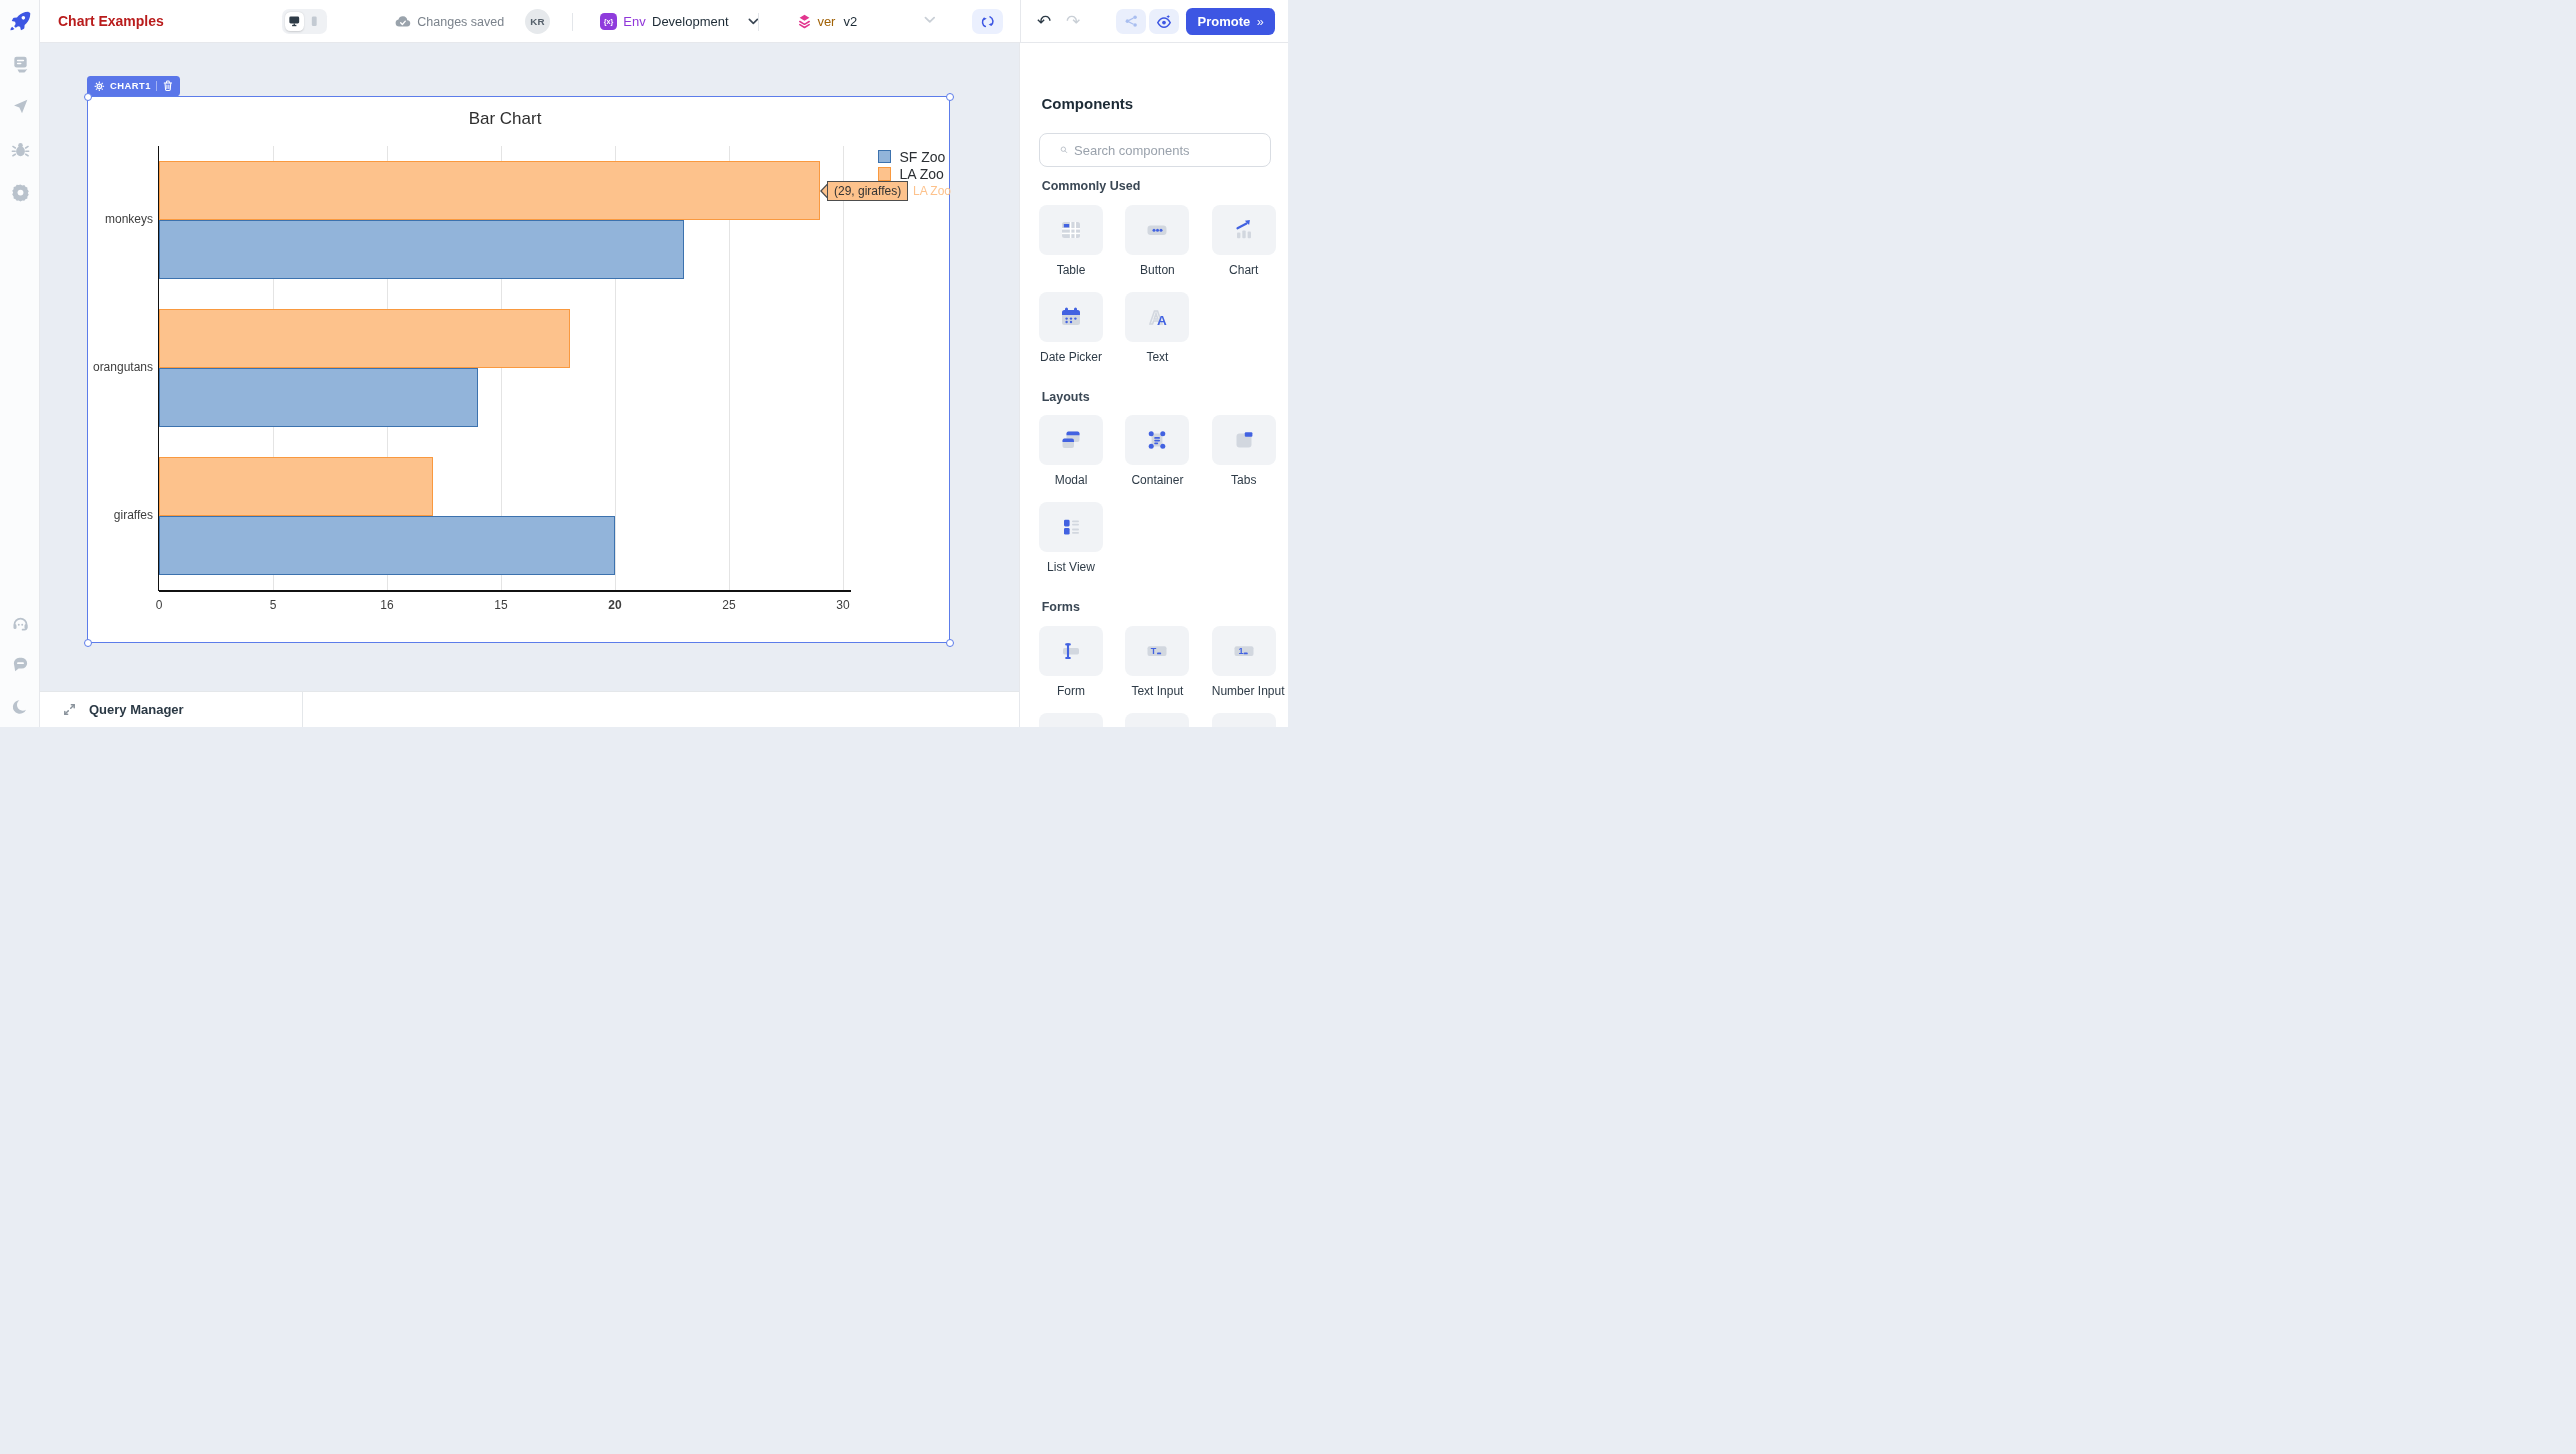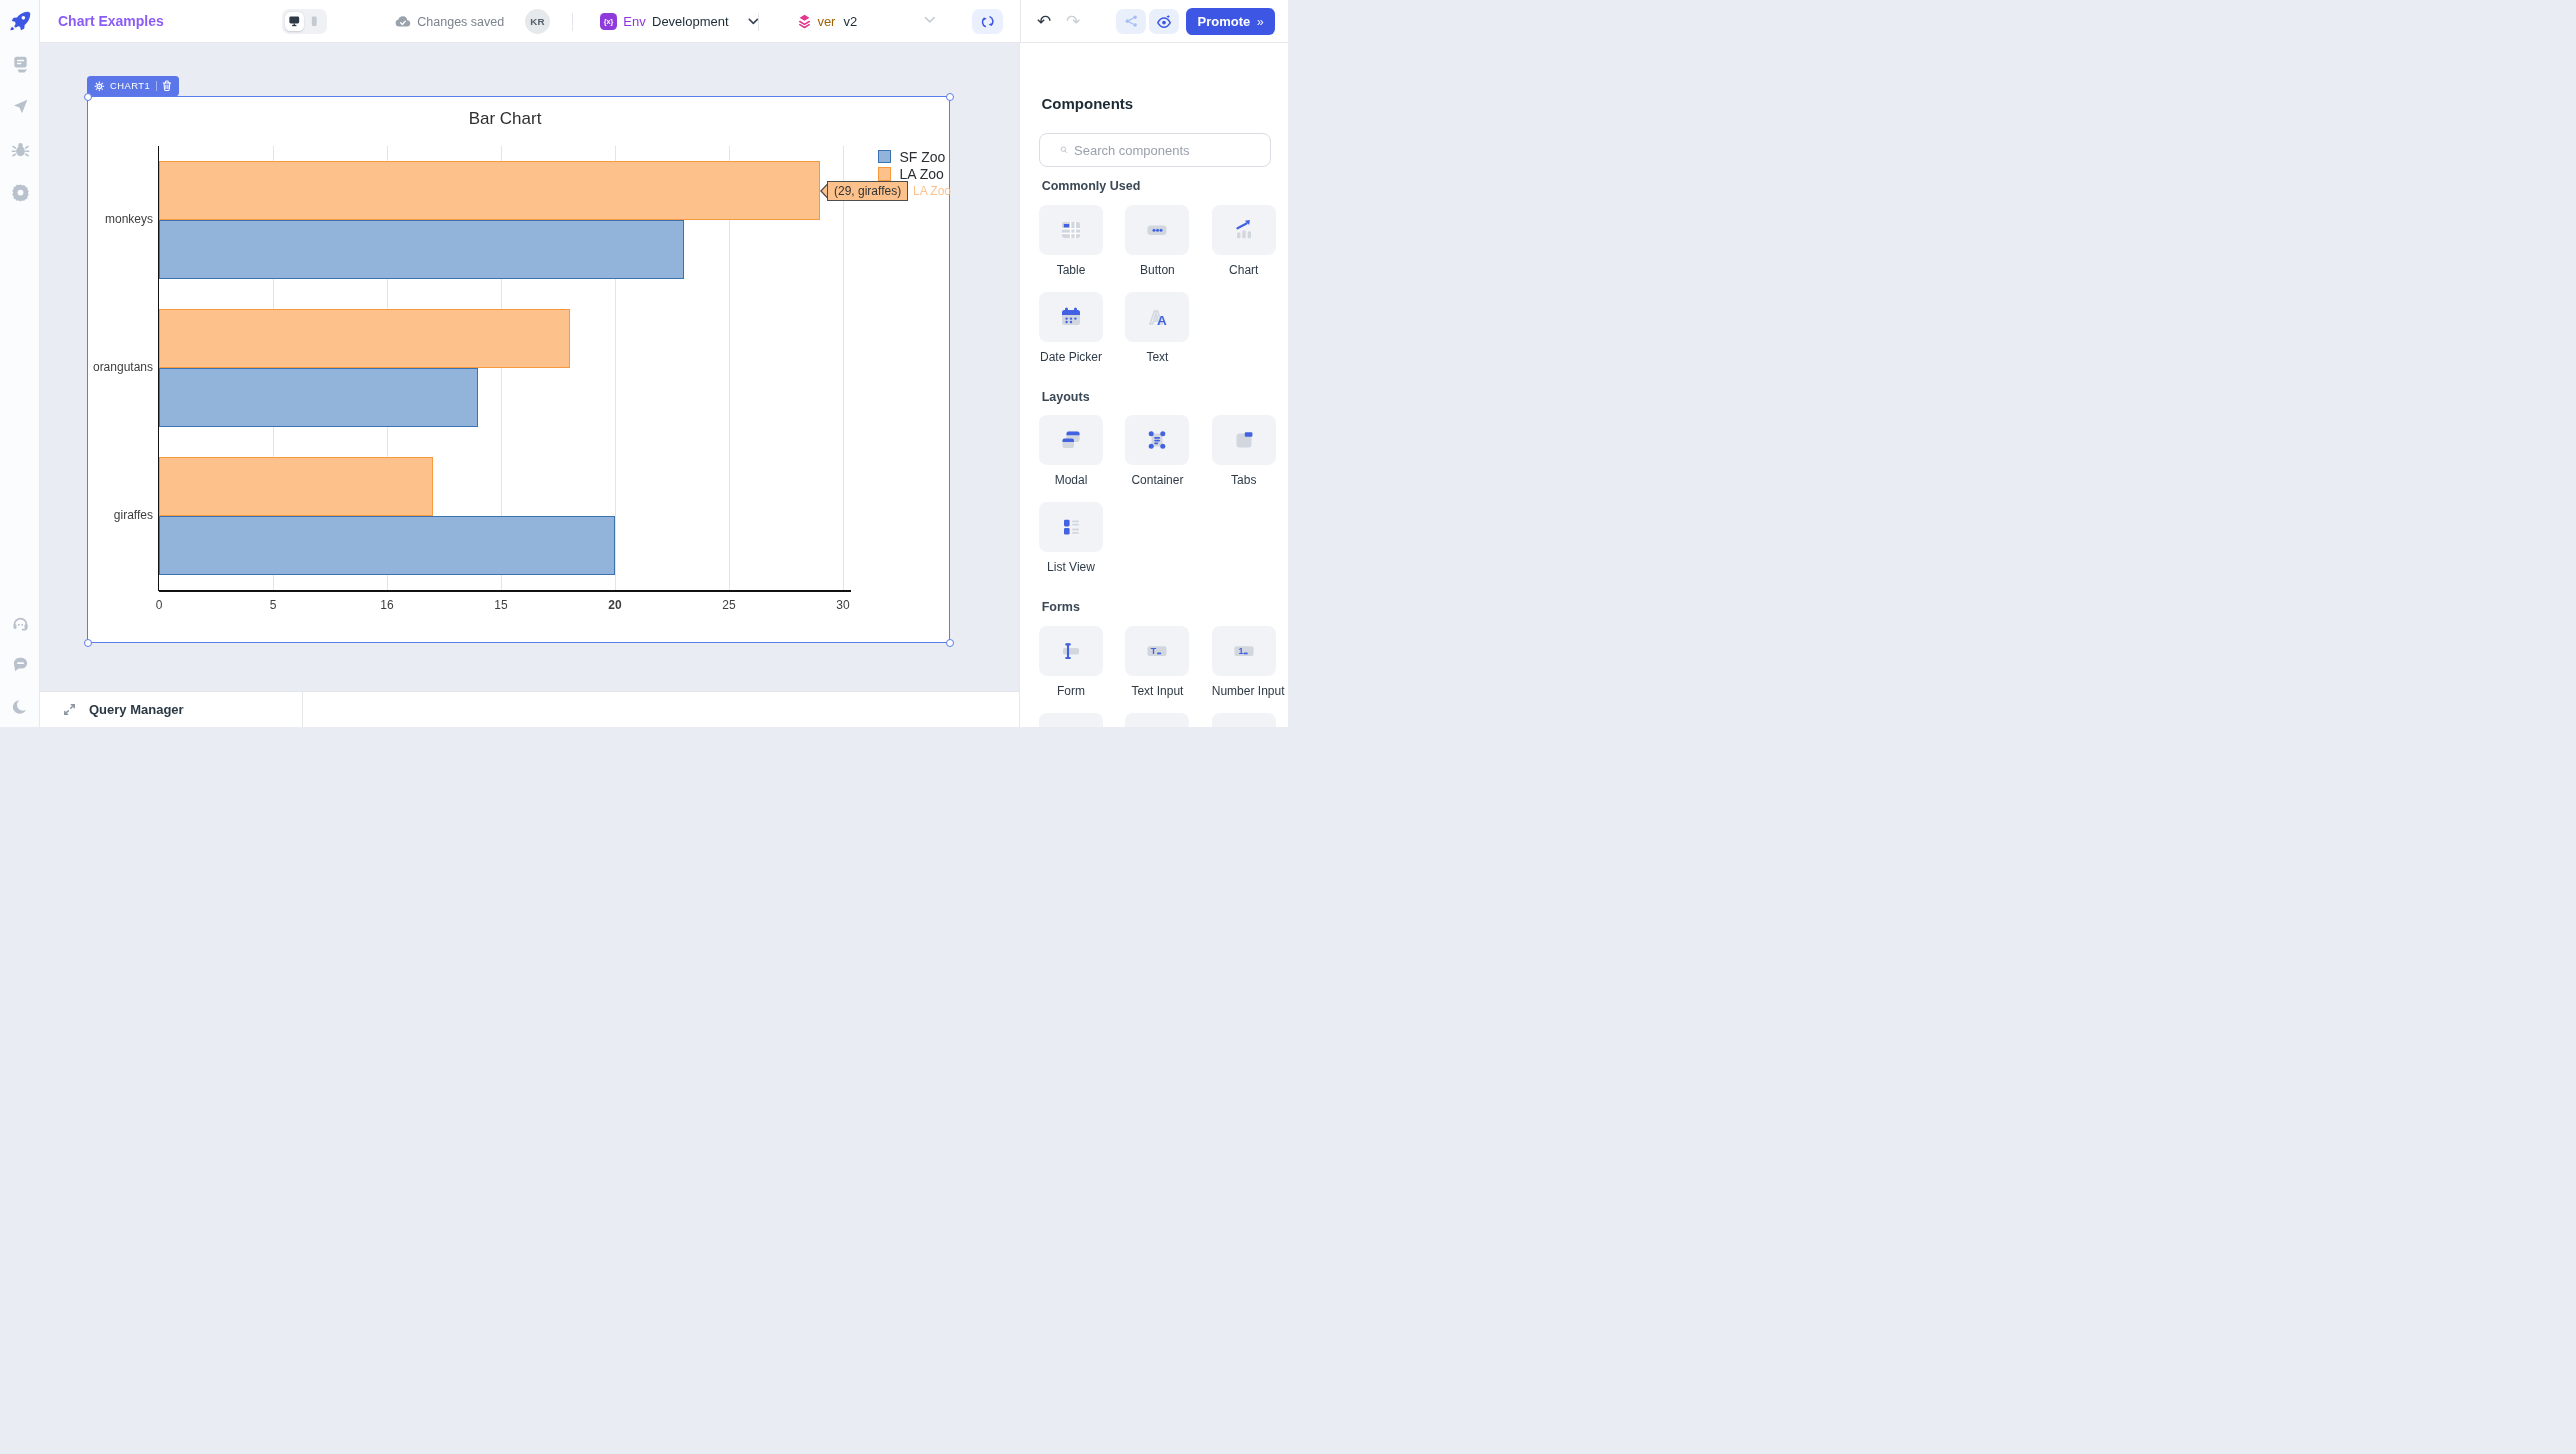--- a/index.html
+++ b/index.html
@@ -8,21 +8,21 @@
   #app { position:relative; width:1288px; height:727px; background:#E9EDF3; }
 
   
   #sidebar { position:absolute; left:0; top:0; width:40px; height:727px; background:#FBFCFD; border-right:0.9px solid #E6E8EC; z-index:30; }
   .logo { position:absolute; left:8px; top:9px; width:24px; height:24px; }
   .side-ic { position:absolute; left:10.7px; width:19px; height:19px; cursor:pointer; }
   .side-ic svg { width:100%; height:100%; display:block; }
 
   
   #topbar { position:absolute; left:40px; top:0; width:1248px; height:43px; background:#fff; border-bottom:0.9px solid #E6E8EC; z-index:25; }
-  .app-title { position:absolute; left:18px; top:0; line-height:43px; font-size:14px; font-weight:700; color:#8b5cf6; }
+  .app-title { position:absolute; left:18px; top:0; line-height:43px; font-size:14px; font-weight:700; color:#b91c1c; }
   .device-toggle { position:absolute; left:242px; top:9px; width:45px; height:25px; background:#EFF1F4; border-radius:7.2px; display:flex; align-items:center; padding:2.7px; }
   .seg { width:19.7px; height:19.7px; border-radius:5.4px; display:flex; align-items:center; justify-content:center; }
   .seg.active { background:#fff; box-shadow:0 0.9px 1.8px rgba(0,0,0,.15); }
   .saved { position:absolute; left:355px; top:0; height:43px; display:flex; align-items:center; gap:6.3px; color:#7B838C; font-size:12.5px; }
   .avatar { position:absolute; left:485px; top:9px; width:25px; height:25px; border-radius:50%; background:#E6E9EC; color:#55606B; font-size:9.8px; font-weight:700; display:flex; align-items:center; justify-content:center; letter-spacing:0.3px; cursor:pointer; }
   .vdiv { position:absolute; top:12.5px; width:0.9px; height:18px; background:#E3E6EA; }
   .env-group { position:absolute; left:560px; top:0; height:43px; display:flex; align-items:center; cursor:pointer; }
   .env-badge { width:17px; height:17px; border-radius:4.5px; background:#8F3BDC; color:#fff; font-size:7.2px; font-weight:700; display:flex; align-items:center; justify-content:center; }
   .env-label { margin-left:6.3px; font-size:13px; color:#9036D9; }
   .env-value { margin-left:6.3px; font-size:13px; color:#1D2B36; }
@@ -37,21 +37,21 @@
   .undo-btn { left:997px; color:#2C3A46; }
   .redo-btn { left:1026px; color:#C9CFD6; }
   .icon-btn { position:absolute; top:9px; width:29.5px; height:25px; border:none; border-radius:7.2px; background:#EAEFFC; display:flex; align-items:center; justify-content:center; cursor:pointer; }
   .promote { position:absolute; left:1146px; top:8px; height:27px; padding:0 11.6px; border:none; border-radius:6.3px; background:#3D56E3; color:#fff; font-size:13px; font-weight:700; display:flex; align-items:center; gap:6.3px; cursor:pointer; font-family:"Liberation Sans",sans-serif; }
   .promote .chev { font-size:12.5px; font-weight:400; opacity:.95; }
 
   
   #canvas { position:absolute; left:40px; top:43px; width:979px; height:648px; background:#E9EDF3; }
   .widget { position:absolute; left:47px; top:53px; width:863px; height:547px; background:#fff; border:1.3px solid #5C7CEA; cursor:default; }
   .widget-tag { position:absolute; left:-1.3px; top:-21px; height:19.7px; display:inline-flex; align-items:center; gap:5.4px; padding:0 7.2px; background:#5A76E9; border-radius:3.6px 3.6px 3.6px 0; color:#fff; z-index:6; }
-  .widget-tag .tag-label { font-size:9.4px; font-weight:400; letter-spacing:0.5px; }
+  .widget-tag .tag-label { font-size:9.4px; font-weight:700; letter-spacing:0.5px; }
   .tag-div { width:0.9px; height:9.8px; background:rgba(255,255,255,.45); }
   .handle { position:absolute; width:8px; height:8px; border-radius:50%; background:#fff; border:1.3px solid #5C7CEA; z-index:7; }
   .h-tl { left:-4.5px; top:-4.5px; } .h-tr { right:-4.5px; top:-4.5px; }
   .h-bl { left:-4.5px; bottom:-4.5px; } .h-br { right:-4.5px; bottom:-4.5px; }
   #chart { position:absolute; inset:0; overflow:visible; }
 
   .c-title { position:absolute; text-align:center; font-size:17px; color:#2F2F2F; }
   .c-grid { position:absolute; width:0.9px; background:#E4E4E4; }
   .c-yaxis { position:absolute; width:1.3px; background:#111; }
   .c-xaxis { position:absolute; height:1.8px; background:#111; }

